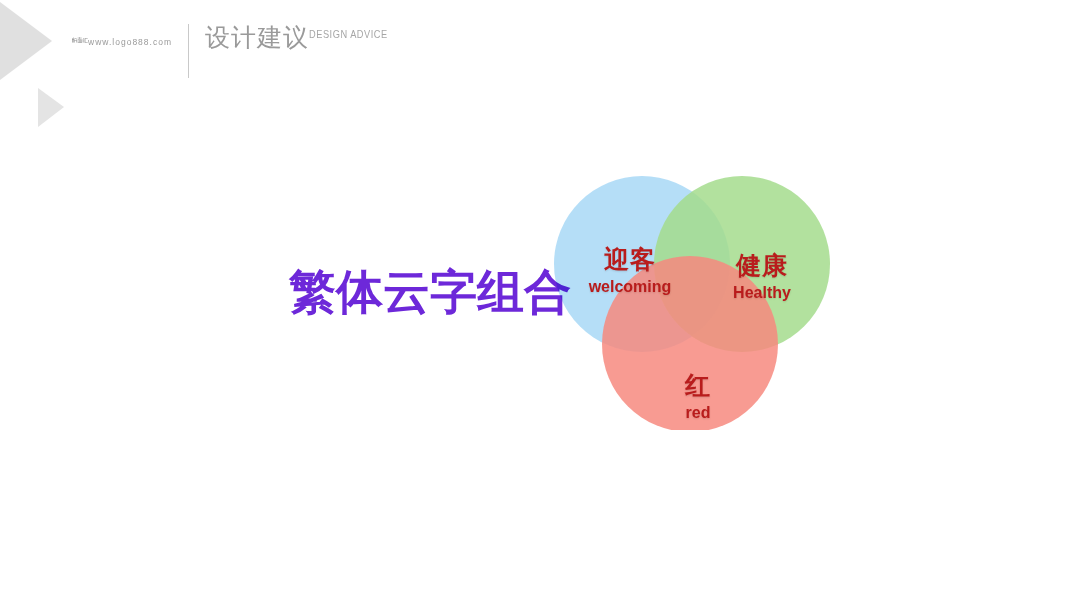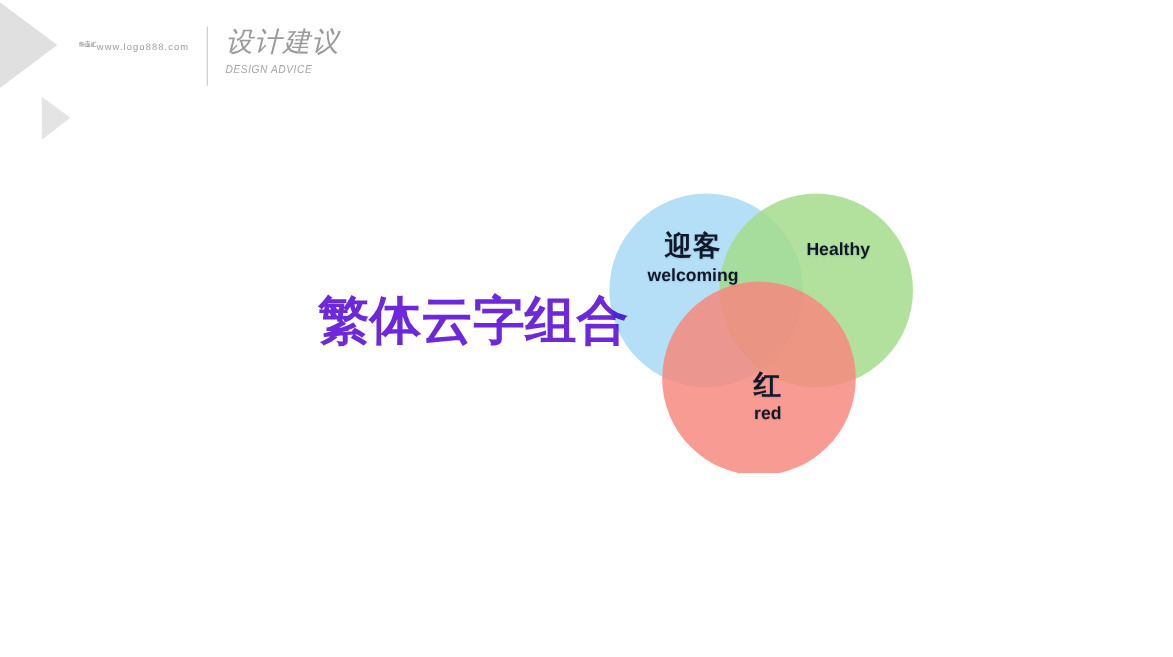--- a/index.html
+++ b/index.html
@@ -50,24 +50,22 @@
     white-space: nowrap;
   }
   .brand-divider {
     width: 1px;
     background: #c9c9c9;
     height: 54px;
     margin: 2px 16px 0 16px;
   }
   .brand-right {
     display: flex;
-    flex-direction: column;
     align-items: flex-start;
     padding-top: 2px;
-    font-style: italic;
   }
   .brand-title-cn {
     font-size: 25px;
     color: #9a9a9a;
     font-family: "DejaVu Sans", "Liberation Sans", sans-serif;
     letter-spacing: 1px;
     line-height: 1.15;
     font-weight: 400;
   }
   .brand-title-en {
@@ -103,24 +101,25 @@
     width: 280px;
     height: 262px;
   }
   .venn-svg {
     position: absolute;
     inset: 0;
   }
   .venn-label {
     position: absolute;
     text-align: center;
-    color: #0f172a;
+    color: #b91c1c;
     text-shadow: 0 1px 2px rgba(0,0,0,0.13);
     pointer-events: none;
     white-space: nowrap;
+    margin-top: 36px;
   }
   .venn-label .cn {
     display: block;
     font-size: 25px;
     font-weight: bold;
     font-family: "DejaVu Sans", "Liberation Sans", sans-serif;
     line-height: 1.15;
     letter-spacing: 1px;
   }
   .venn-label .en {
@@ -199,20 +198,21 @@
       <circle id="venn-circle-red" cx="140" cy="176" r="88" fill="#f7897f" opacity="0.85"></circle>
     </g>
   </svg>
 
   <div class="venn-label label-welcoming">
     <span class="cn">迎客</span>
     <span class="en">welcoming</span>
   </div>
 
   <div class="venn-label label-healthy">
+    <span class="cn">健康</span>
     <span class="en">Healthy</span>
   </div>
 
   <div class="venn-label label-red">
     <span class="cn">红</span>
     <span class="en">red</span>
   </div>
 
 </div>
 

